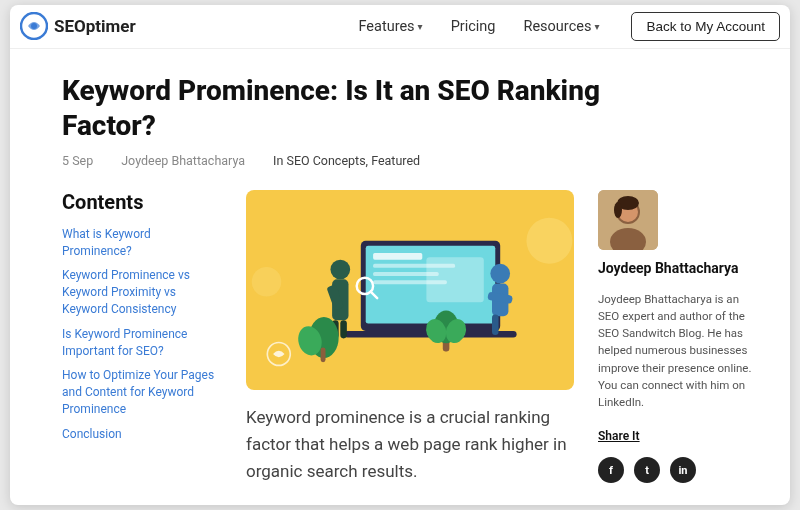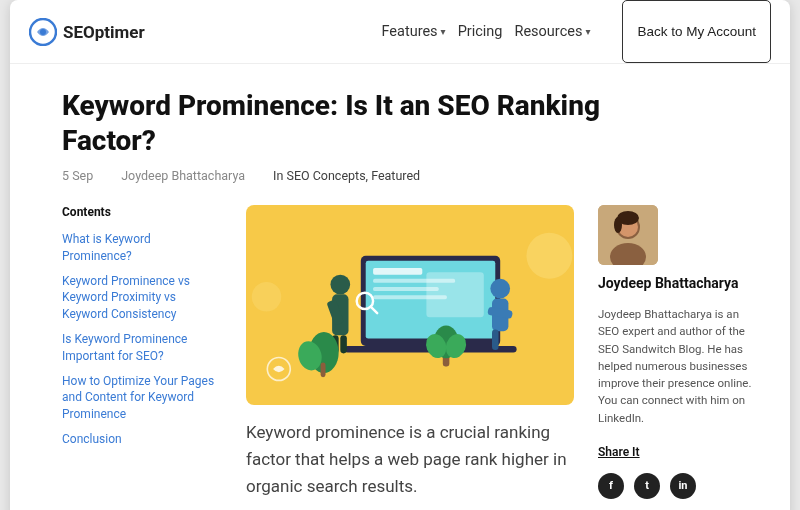--- a/index.html
+++ b/index.html
@@ -15,41 +15,42 @@
       width: 780px;
       min-height: 490px;
       background: #fff;
       border-radius: 8px;
       box-shadow: 0 2px 12px rgba(0,0,0,0.15);
       overflow: hidden;
     }
     
     .nav {
       display: flex;
-      padding: 0 19px;
-      height: 64px;
+      align-items: center;
+      padding: 0 10px;
+      height: 44px;
       border-bottom: 1px solid #eee;
     }
     .logo {
       display: flex;
       align-items: center;
       gap: 6px;
       font-weight: 700;
       font-size: 17px;
       color: #222;
       margin-right: auto;
     }
     .logo-icon {
       width: 28px;
       height: 28px;
     }
     .nav-links {
       display: flex;
       align-items: center;
-      gap: 12px;
+      gap: 28px;
       font-size: 14.5px;
       color: #333;
     }
     .nav-link {
       display: flex;
       align-items: center;
       gap: 3px;
       cursor: pointer;
       color: #333;
       text-decoration: none;
@@ -95,21 +96,21 @@
     .body-layout {
       display: flex;
       gap: 24px;
     }
     
     .toc {
       width: 160px;
       flex-shrink: 0;
     }
     .toc-title {
-      font-size: 12px;
+      font-size: 20px;
       font-weight: 700;
       color: #111;
       margin-bottom: 12px;
     }
     .toc-list {
       list-style: none;
       display: flex;
       flex-direction: column;
       gap: 8px;
       justify-content: flex-end;

